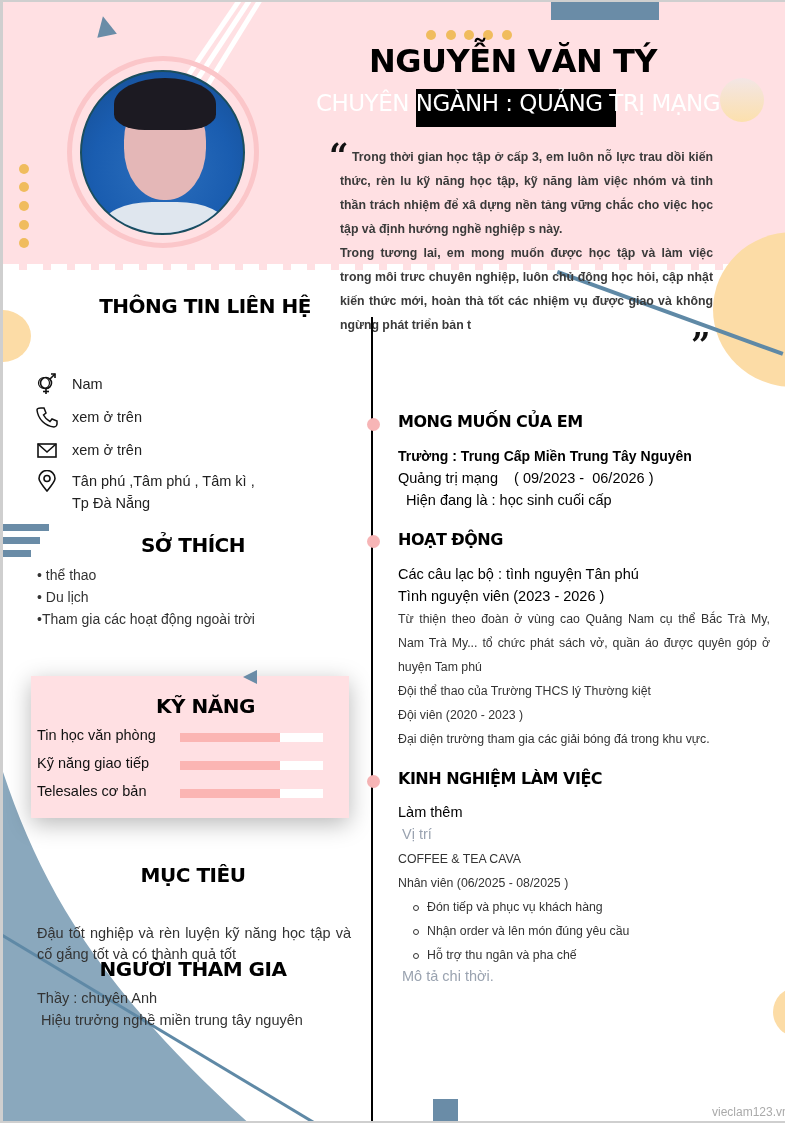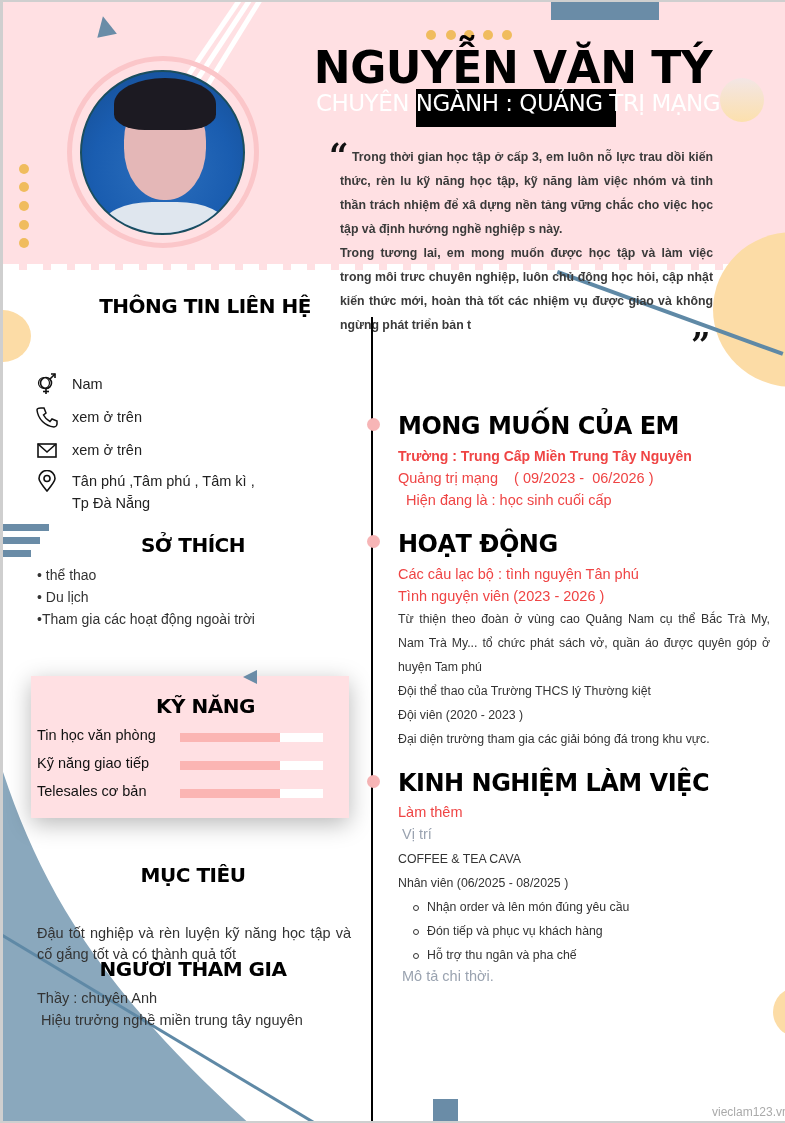--- a/index.html
+++ b/index.html
@@ -18,21 +18,21 @@
   .dot { width: 10px; height: 10px; border-radius: 50%; background: #f0bc5e; }
 
   
   .avatar-ring { left: 64px; top: 54px; width: 192px; height: 192px; border-radius: 50%; border: 5px solid #fbc6c9; background: transparent; }
   .avatar { left: 77px; top: 68px; width: 165px; height: 165px; border-radius: 50%; background: radial-gradient(circle at 50% 60%, #2c6fbd 0%, #1a5db0 55%, #154b8f 100%); border: 2px solid #1b4e5e; overflow: hidden; }
   .face { left: 42px; top: 20px; width: 82px; height: 108px; border-radius: 45% 45% 48% 48%; background: #e4b7b7; }
   .hair { left: 32px; top: 6px; width: 102px; height: 52px; border-radius: 50% 50% 30% 30%; background: #1c1a22; }
   .shirt { left: 20px; top: 130px; width: 125px; height: 60px; border-radius: 40% 40% 0 0; background: #dfe6ee; }
 
   
-  .name { left: 300px; top: 40px; width: 420px; text-align: center; font-family: "DejaVu Sans", sans-serif; font-weight: bold; font-size: 44px; color: #000; letter-spacing: -0.5px; }
+  .name { left: 300px; top: 40px; width: 420px; text-align: center; font-family: "DejaVu Sans", sans-serif; font-weight: bold; font-size: 32px; color: #000; letter-spacing: -0.5px; }
   .major { left: 300px; top: 88px; width: 430px; height: 36px; text-align: center; font-family: "DejaVu Sans", sans-serif; font-size: 23px; color: #fff; white-space: nowrap; letter-spacing: -0.5px; }
   .major-hl { left: 413px; top: 87px; width: 200px; height: 38px; background: #000; }
   .circle-grad { left: 717px; top: 76px; width: 44px; height: 44px; border-radius: 50%; background: linear-gradient(180deg, #f3e6e5 0%, #fce0ad 100%); }
 
   
   .quote-open { left: 326px; top: 138px; font-family: "DejaVu Serif", serif; font-size: 34px; font-weight: bold; line-height: 30px; color: #111; }
   .quote-close { left: 688px; top: 328px; font-family: "DejaVu Serif", serif; font-size: 34px; font-weight: bold; line-height: 30px; color: #111; }
   .summary { left: 337px; top: 143px; width: 373px; font-size: 12.3px; font-weight: bold; line-height: 24px; color: #3a3a3a; text-align: justify; }
   .summary .p1 { text-indent: 12px; }
 
@@ -59,22 +59,22 @@
   .skill-label { left: 34px; font-size: 14.5px; color: #111; }
   .bar-bg { left: 177px; width: 143px; height: 9px; background: #fff; }
   .bar-fill { position: absolute; left: 0; top: 0; height: 9px; background: #fbb5b3; }
 
   .blue-shape { left: -40px; top: 770px; width: 320px; height: 400px; }
   .left-diag { left: 0; top: 932px; width: 400px; height: 3px; background: #5f89a6; transform-origin: 0 0; transform: rotate(31deg); }
 
   .para { left: 34px; width: 314px; font-size: 14.5px; color: #333; line-height: 21px; text-align: justify; }
 
   
-  .rsec-title { left: 395px; font-family: "DejaVu Sans", sans-serif; font-weight: bold; font-size: 24px; color: #000; letter-spacing: -0.5px; }
-  .rtext { left: 395px; width: 372px; font-size: 14.5px; color: #ef4444; line-height: 21px; }
+  .rsec-title { left: 395px; font-family: "DejaVu Sans", sans-serif; font-weight: bold; font-size: 16px; color: #000; letter-spacing: -0.5px; }
+  .rtext { left: 395px; width: 372px; font-size: 14.5px; color: #000000; line-height: 21px; }
   .rsmall { left: 395px; width: 372px; font-size: 12.3px; color: #333; line-height: 24px; text-align: justify; }
   .muted { color: #9aa3b0; }
   .bullets { left: 395px; width: 360px; font-size: 12.3px; color: #333; line-height: 24px; }
   .bullets li { list-style: none; position: relative; padding-left: 29px; }
   .bullets li::before { content: ""; position: absolute; left: 15px; top: 10px; width: 4px; height: 4px; border: 1px solid #333; border-radius: 50%; }
 
   .bottom-rect { left: 430px; top: 1097px; width: 25px; height: 26px; background: #6a8ca7; }
   .watermark { left: 709px; top: 1103px; font-size: 12px; color: #aaa; }
 </style>
 </head>
@@ -225,21 +225,21 @@
   <div class="abs rsmall" style="top:677px">Đội thể thao của Trường THCS lý Thường kiệt</div>
   <div class="abs rsmall" style="top:701px">Đội viên (2020 - 2023 )</div>
   <div class="abs rsmall" style="top:725px">Đại diện trường tham gia các giải bóng đá trong khu vực.</div>
 
   <div class="abs rsec-title" style="top:767px">KINH NGHIỆM LÀM VIỆC</div>
   <div class="abs rtext" style="top:800px">Làm thêm</div>
   <div class="abs rtext muted" style="top:822px;white-space:pre"> Vị trí</div>
   <div class="abs rsmall" style="top:845px">COFFEE &amp; TEA CAVA</div>
   <div class="abs rsmall" style="top:869px">Nhân viên (06/2025 - 08/2025 )</div>
   <ul class="abs bullets" style="top:893px">
+    <li>Đón tiếp và phục vụ khách hàng</li>
     <li>Nhận order và lên món đúng yêu cầu</li>
-    <li>Đón tiếp và phục vụ khách hàng</li>
     <li>Hỗ trợ thu ngân và pha chế</li>
   </ul>
   <div class="abs rtext muted" style="top:964px;white-space:pre"> Mô tả chi thời.</div>
 
   <div class="abs bottom-rect"></div>
   <div class="abs watermark">vieclam123.vn</div>
 </div>
 
 </body></html>

